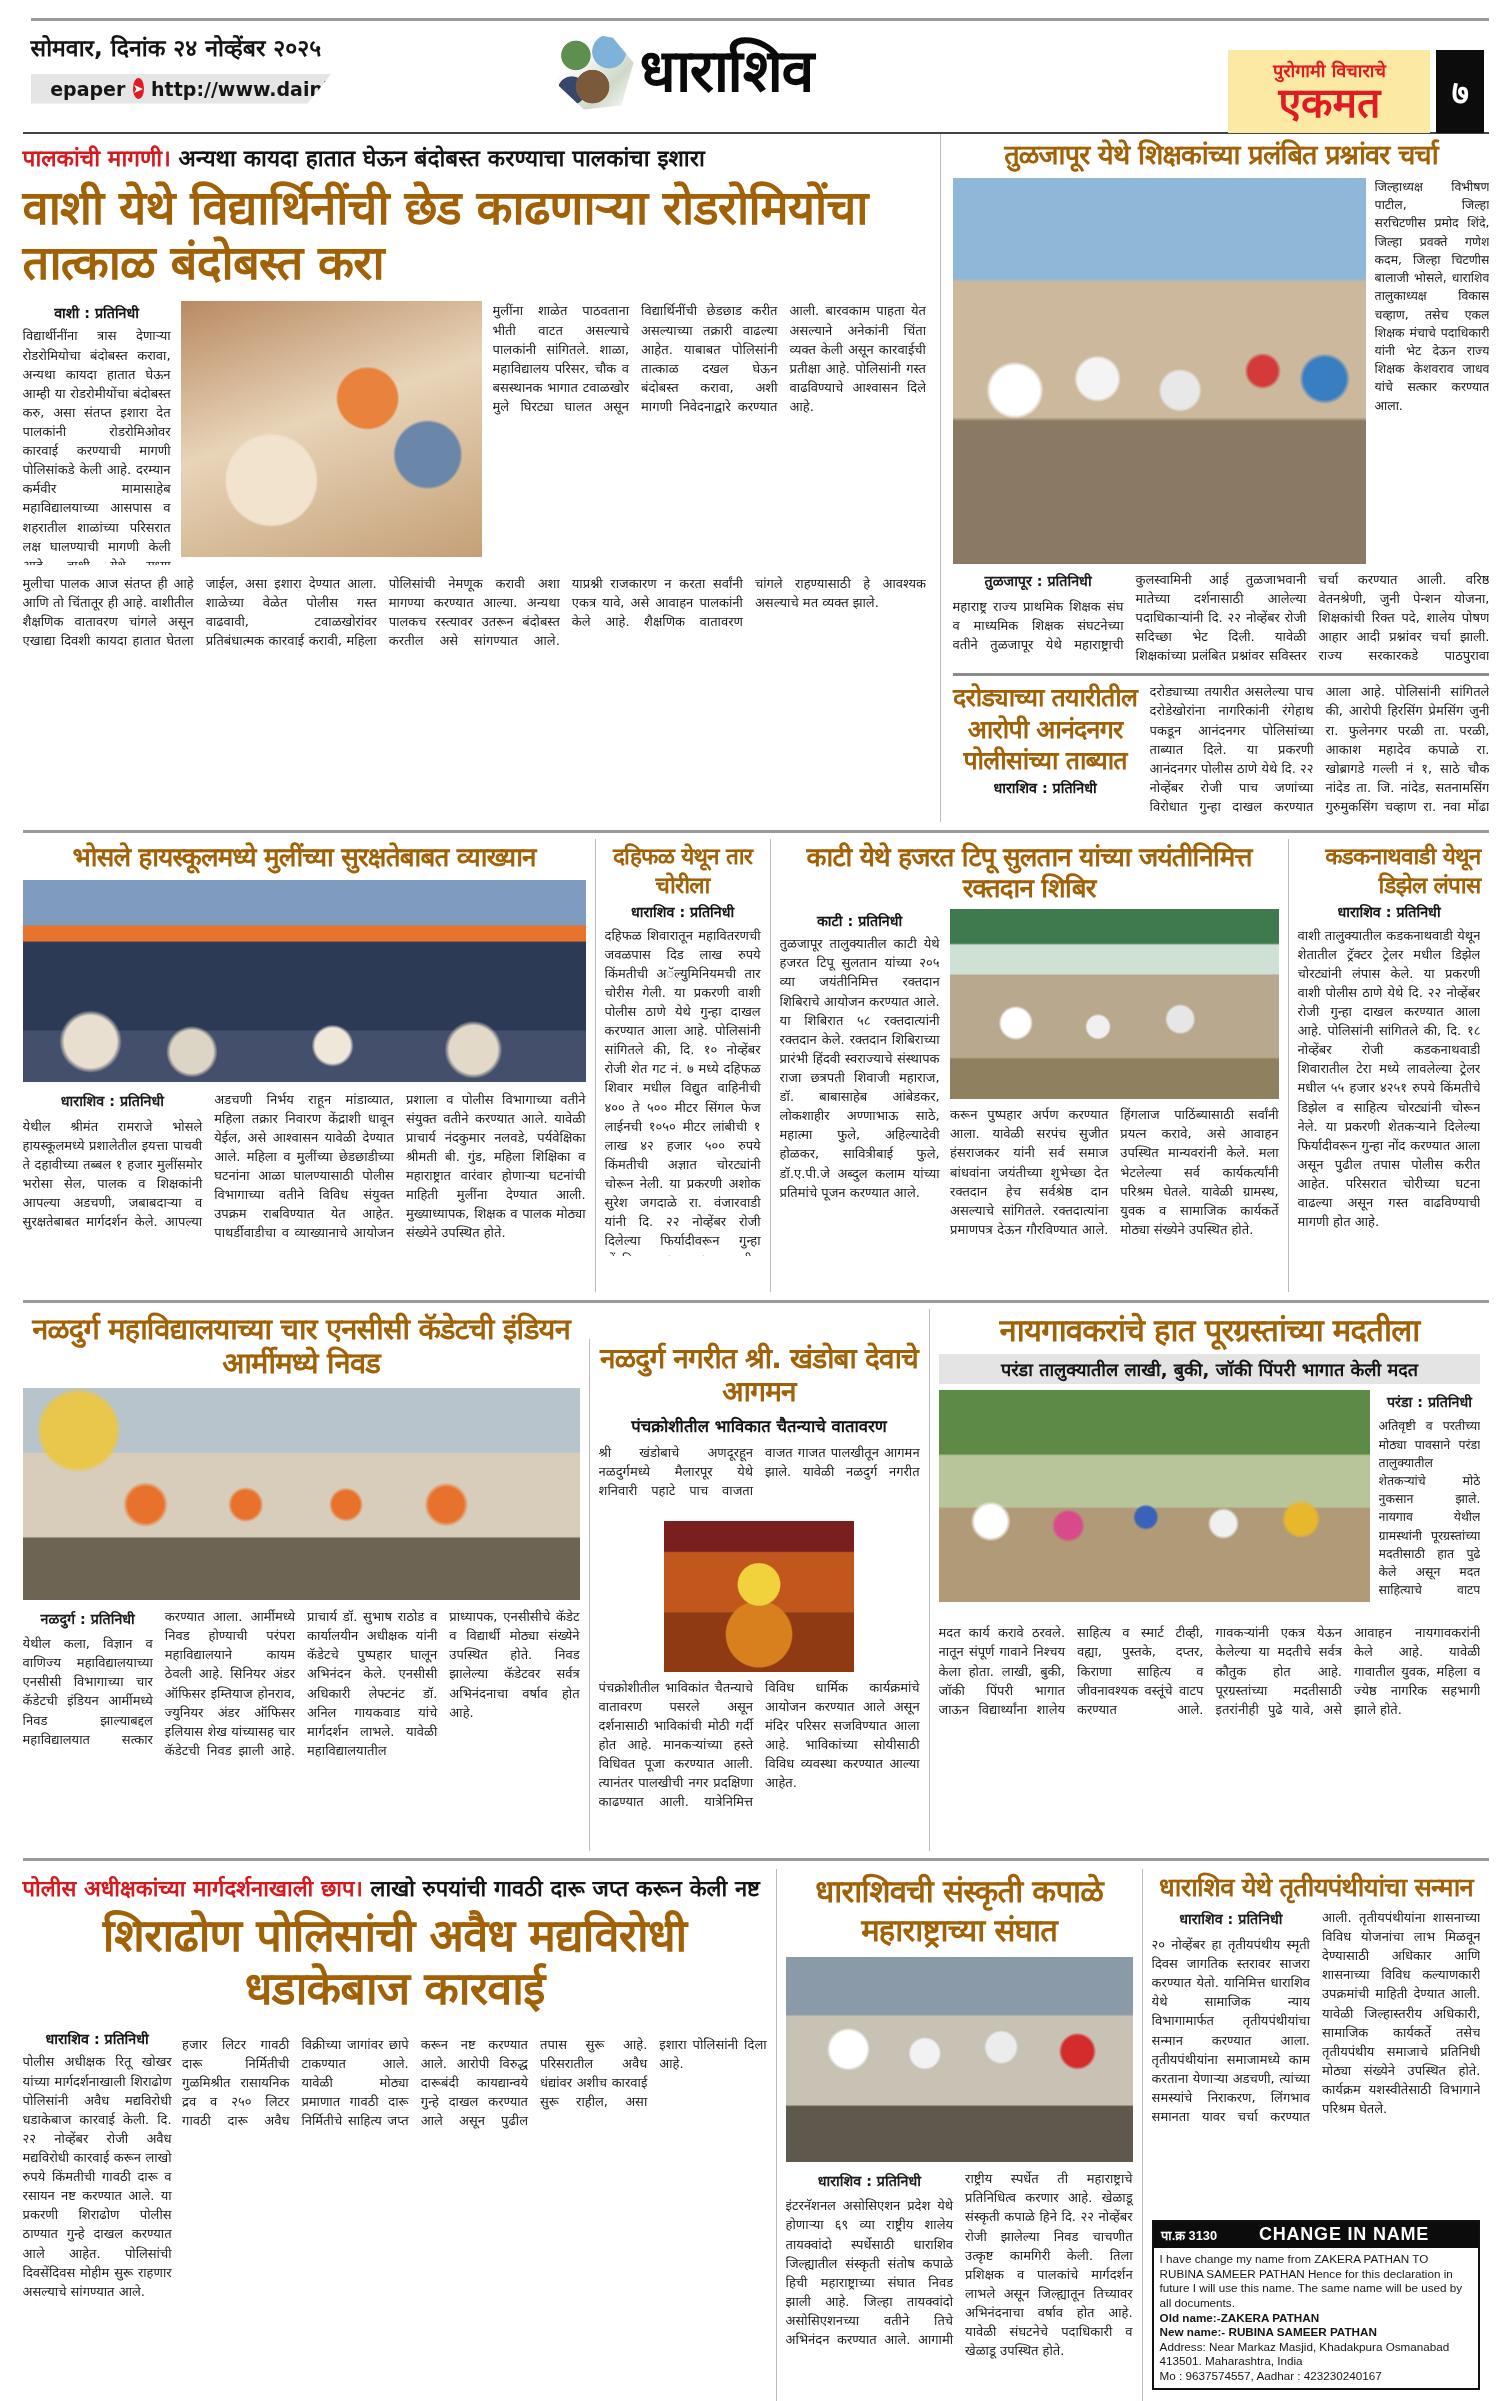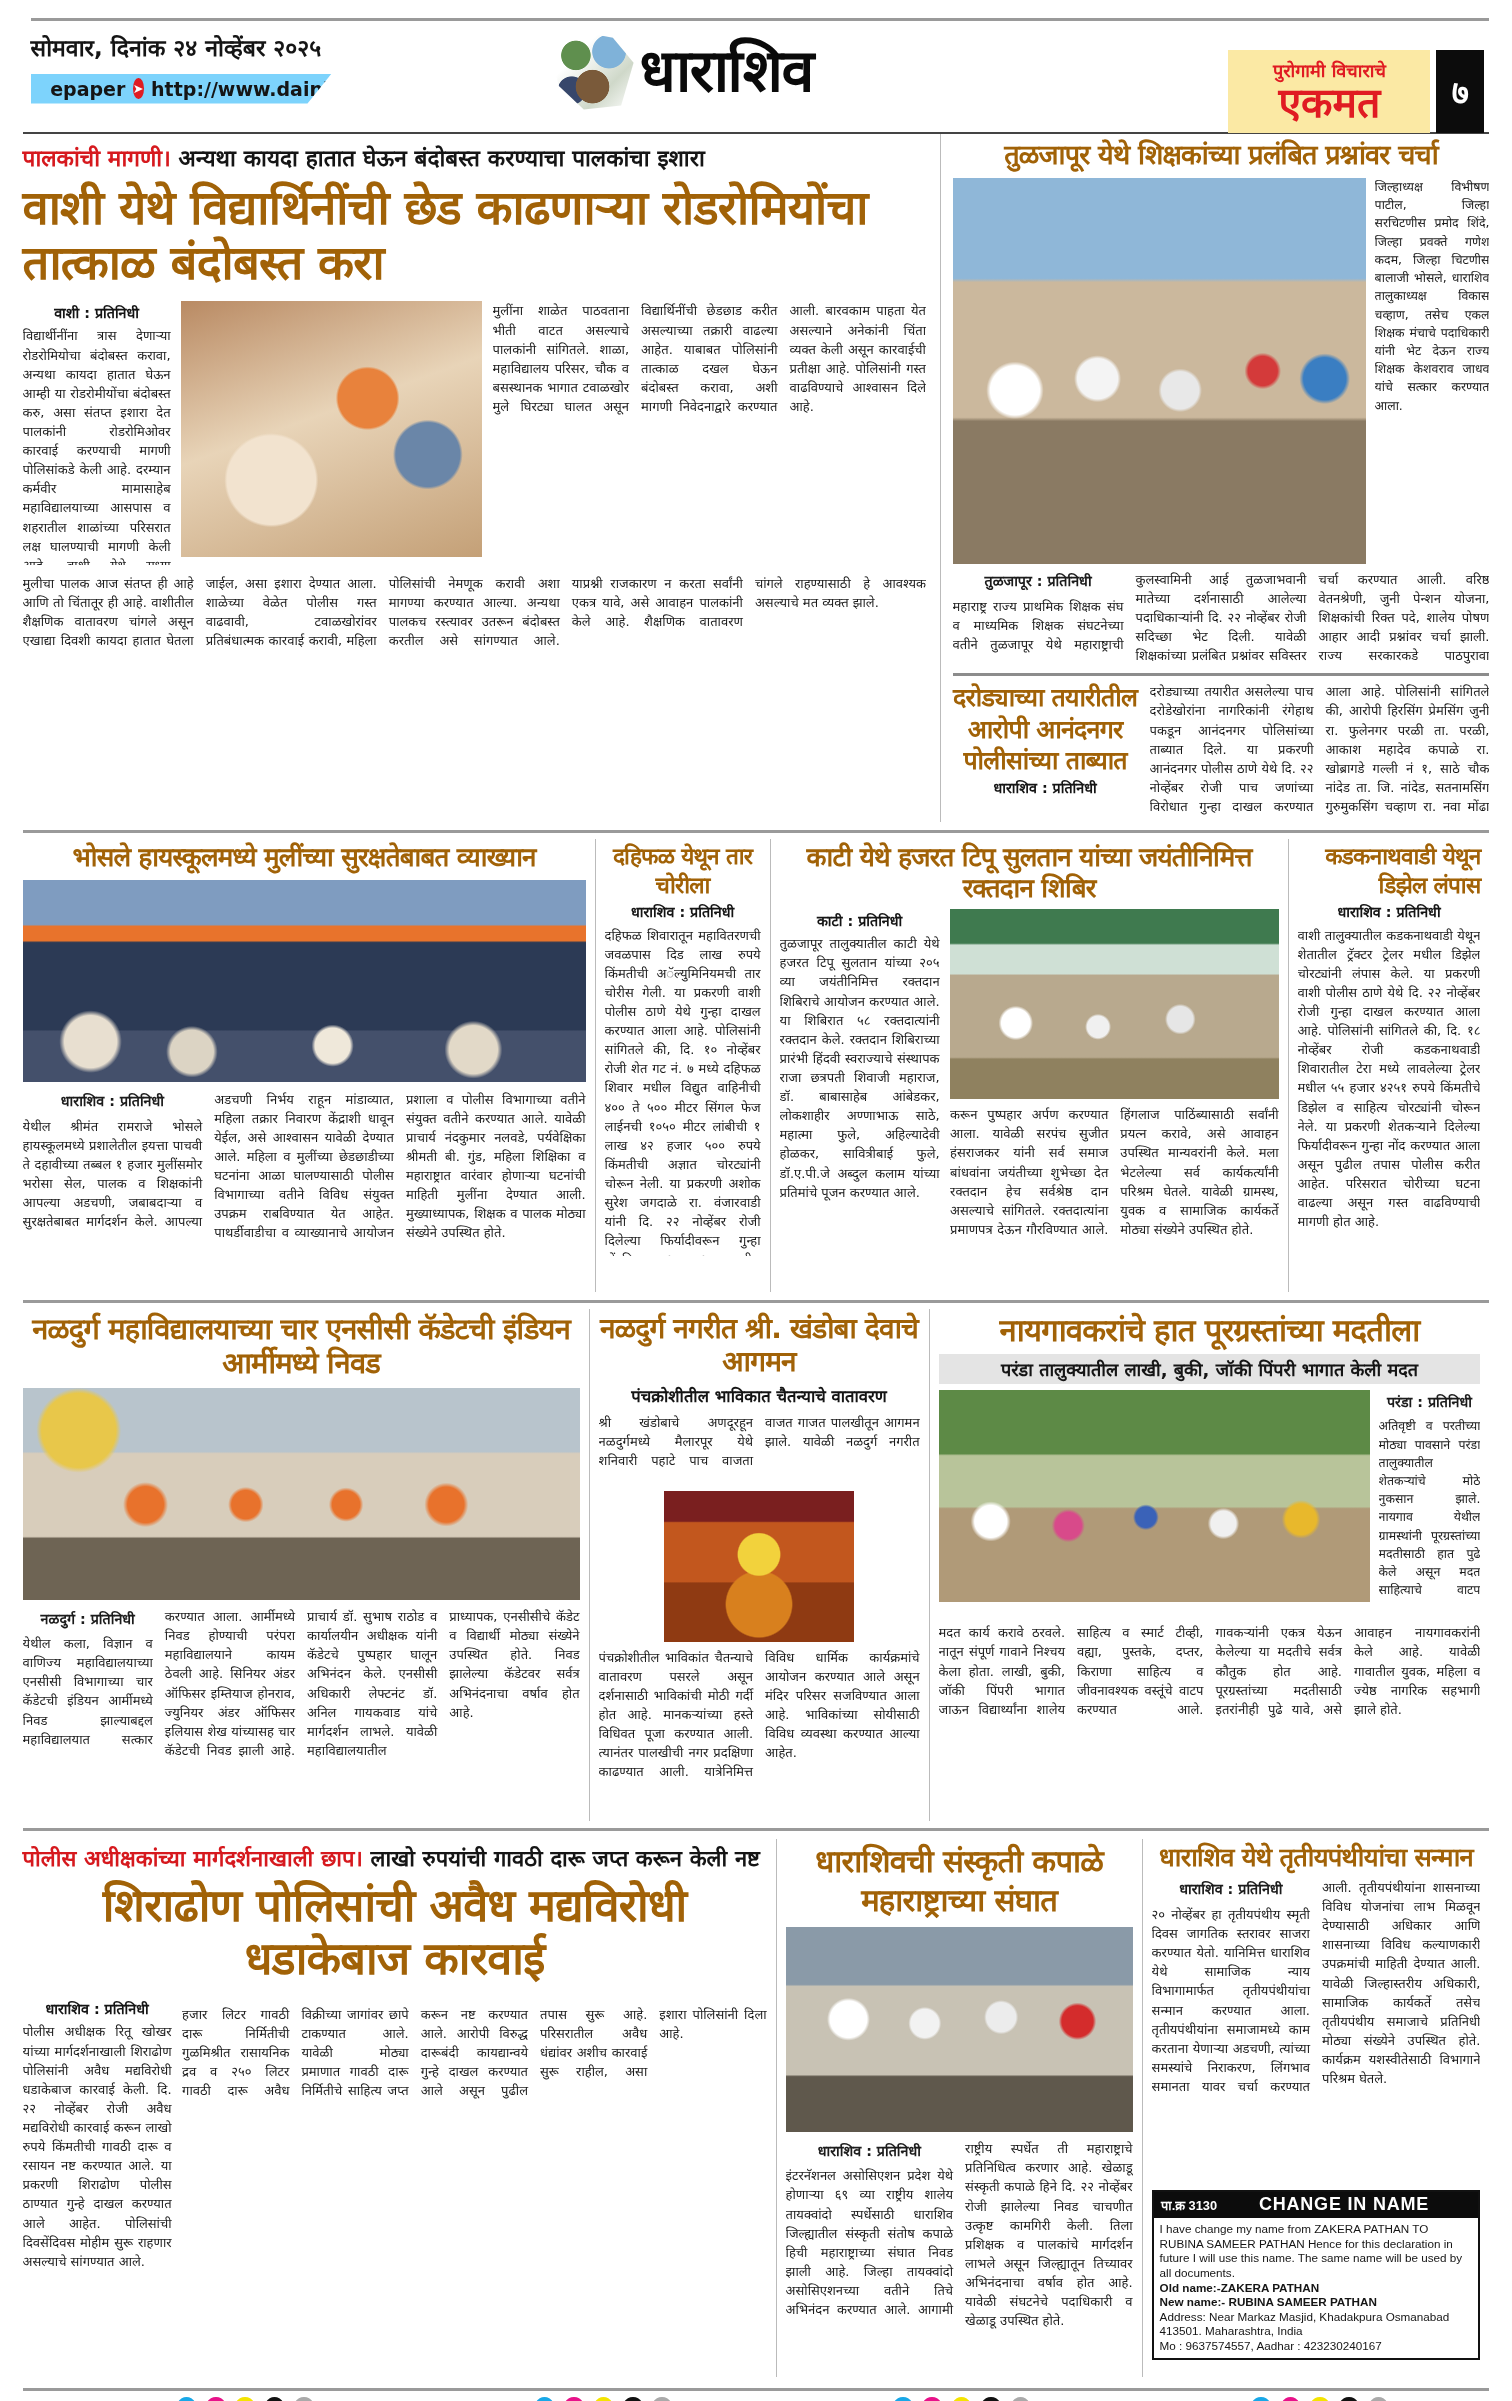--- a/index.html
+++ b/index.html
@@ -3,21 +3,21 @@
 <meta charset="utf-8">
 <style>
   * { margin:0; padding:0; box-sizing:border-box; }
   body { background:#e8e8e8; font-family:"DejaVu Sans","Liberation Sans",sans-serif; }
   #page { width:1512px; min-height:2401px; background:#ffffff; margin:0 auto; position:relative; padding:18px 22.6px 0 22.6px; color:#151515; }
 
   
   .header { border-top:3.8px solid #9a9a9a; padding-top:10px; display:flex; align-items:flex-start; position:relative; height:111px;margin-left:8px; }
   .h-left { width:482px; }
   .h-date { font-size:23px; font-weight:bold; letter-spacing:0; }
-  .epaper { margin-top:10.5px; background:#7dd3fc; width:301px; height:30px; display:flex; align-items:center; gap:7.5px; padding:0 19.6px; clip-path:polygon(0 0,100% 0,92% 100%,0 100%); font-size:19px; font-weight:bold; }
+  .epaper { margin-top:10.5px; background:#e5e5e5; width:301px; height:30px; display:flex; align-items:center; gap:7.5px; padding:0 19.6px; clip-path:polygon(0 0,100% 0,92% 100%,0 100%); font-size:19px; font-weight:bold; }
   .ep-ico { width:21px; height:21px; border-radius:50%; background:#e01b22; color:#fff; display:inline-flex; align-items:center; justify-content:center; font-size:12.8px; }
   .h-center { position:absolute; left:520px; top:10.5px; display:flex; align-items:center; gap:6px; }
   .mast-logo { width:83px; height:78px; background:
       radial-gradient(circle at 30% 30%, #5f8f4e 0 18%, transparent 19%),
       radial-gradient(circle at 70% 25%, #7fb2d9 0 20%, transparent 21%),
       radial-gradient(circle at 50% 70%, #7a5a3a 0 24%, transparent 25%),
       radial-gradient(circle at 25% 75%, #37476b 0 16%, transparent 17%),
       linear-gradient(135deg,#fff 0 30%, #cfd8c9 70%, #fff);
       clip-path:polygon(35% 0,75% 8%,100% 40%,85% 95%,40% 100%,10% 70%,0 30%); }
   .mast-text { font-size:59px; font-weight:bold; color:#0a0a0a; line-height:1; letter-spacing:-1.5px; }
@@ -109,21 +109,21 @@
   .ncc { flex:0 0 566px; }
   .ncc-hl { font-size:29px; text-align:center; margin-bottom:7.5px; }
   .ncc-photo { height:212px; background:
       radial-gradient(circle at 10% 20%, #e8c74a 0 7%, transparent 8%),
       radial-gradient(circle at 22% 55%, #e8722c 0 4%, transparent 5%),
       radial-gradient(circle at 40% 55%, #e8722c 0 4%, transparent 5%),
       radial-gradient(circle at 58% 55%, #e8722c 0 4%, transparent 5%),
       radial-gradient(circle at 76% 55%, #e8722c 0 4%, transparent 5%),
       linear-gradient(180deg,#b8c4cc 0 30%, #d8cdbb 31% 70%, #6e6454 71% 100%); }
   .ncc-body { margin-top:7.5px; height:197px; }
-  .khandoba { flex:0 0 340px; }
+  .khandoba { flex:0 0 340px;margin-top:30px; }
   .khandoba-hl { font-size:28px; text-align:center; }
   .khandoba-sub { font-weight:bold; text-align:center; font-size:16.6px; margin:6px 0; }
   .khandoba-b1 { height:72px; }
   .khandoba-photo { width:190px; height:151px; margin:6px auto; background:
       radial-gradient(circle at 50% 42%, #f2d23c 0 16%, transparent 17%),
       radial-gradient(circle at 50% 75%, #d8801e 0 22%, transparent 23%),
       linear-gradient(180deg,#7a1f1f 0 20%, #c2571e 21% 60%, #8f3a12 61% 100%); }
   .khandoba-b2 { height:173px; }
   .naygaon { flex:1; }
   .naygaon-hl { font-size:31px; text-align:center; }

